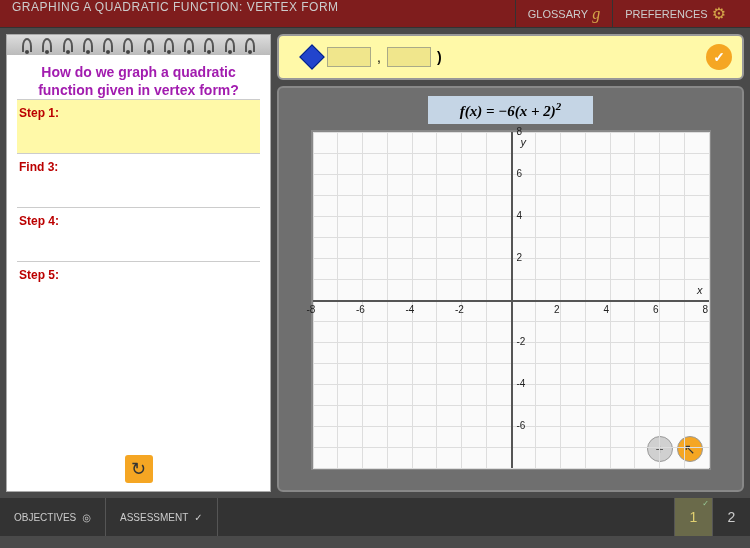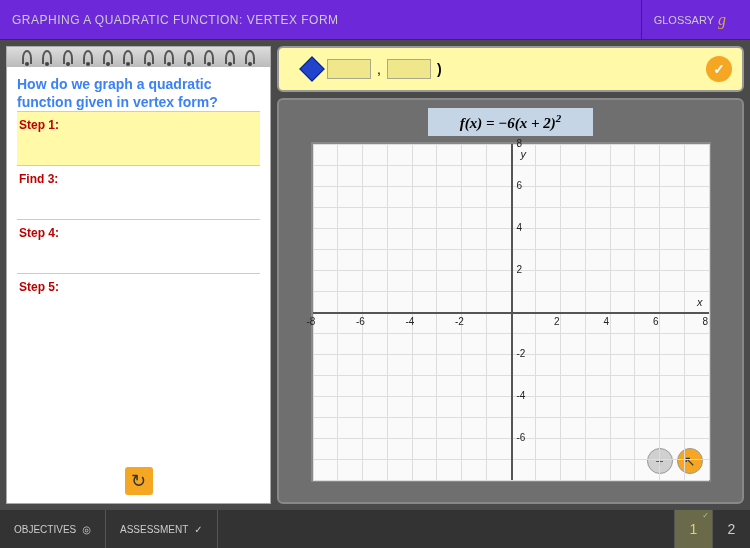--- a/index.html
+++ b/index.html
@@ -1,26 +1,26 @@
 <!DOCTYPE html>
 <html><head>
 <meta charset="utf-8">
 <style>
 *{box-sizing:border-box;margin:0;padding:0}
 body{width:750px;height:548px;font-family:Arial,sans-serif;background:#4a4a4a;overflow:hidden;position:relative}
-.topbar{height:40px;background:#6d28d9;display:flex;align-items:center;padding:0 12px;color:#ccc;border-bottom:1px solid #333}
+.topbar{height:28px;background:#7f1d1d;display:flex;align-items:flex-start;padding:0 12px;color:#ccc;border-bottom:1px solid #333}
 .title{font-size:12px;letter-spacing:.5px;flex:1}
 .top-btn{display:flex;align-items:center;gap:4px;padding:12px 12px;font-size:11px;color:#ccc;height:100%;border-left:1px solid #333;cursor:pointer}
 .content{display:flex;height:470px;background:#4a4a4a}
 .notepad{width:265px;margin:6px 0 6px 6px;background:#fff;border:1px solid #aaa;position:relative;display:flex;flex-direction:column}
 .spiral{height:20px;background:linear-gradient(#ddd,#bbb);display:flex;justify-content:space-around;align-items:center;padding:0 10px}
 .ring{width:10px;height:14px;border:2px solid #555;border-radius:50% 50% 0 0 / 60% 60% 0 0;border-bottom:none;position:relative}
 .ring::after{content:"";position:absolute;bottom:-2px;left:1px;width:4px;height:4px;background:#444;border-radius:50%}
 .np-body{flex:1;padding:8px 10px;font-size:13px;position:relative}
-.np-q{color:#3b82f6;font-weight:bold;text-align:left;font-size:14px;line-height:1.3}
+.np-q{color:#a21caf;font-weight:bold;text-align:center;font-size:14px;line-height:1.3}
 .np-eq{text-align:center;font-weight:bold;font-size:14px;margin:4px 0 8px}
 .step{padding:6px 2px;border-top:1px solid #ccc;color:#b00;font-weight:bold;font-size:12px;min-height:54px}
 .step.active{background:#fff9a8}
 .reset-btn{width:28px;height:28px;background:#f5a623;border-radius:3px;display:flex;align-items:center;justify-content:center;margin:4px auto 8px;cursor:pointer;color:#333;font-size:18px}
 .main{flex:1;margin:6px;display:flex;flex-direction:column;gap:6px}
 .prompt{background:#fff9a8;border:2px solid #999;border-radius:6px;padding:8px 10px;display:flex;align-items:center;gap:6px;font-size:14px}
 .prompt-text{font-weight:bold}
 .diamond{width:18px;height:18px;background:#2244cc;transform:rotate(45deg);border:1px solid #002288}
 .vinput{width:44px;height:20px;background:#f0e68c;border:1px solid #aa8}
 .check{width:26px;height:26px;border-radius:50%;background:#f5a623;margin-left:auto;display:flex;align-items:center;justify-content:center;color:#fff;font-weight:bold}
@@ -43,20 +43,24 @@
 .pg.on::before{content:"✓";position:absolute;top:1px;right:3px;font-size:8px;color:#9c9}
 </style>
 </head>
 <body>
 
 <div class="topbar">
   <div class="title">GRAPHING A QUADRATIC FUNCTION: VERTEX FORM</div>
   <div class="top-btn">
     <span>GLOSSARY</span>
     <span style="font-family:Georgia;font-style:italic;font-size:16px;color:#d4a549">g</span>
+  </div>
+  <div class="top-btn">
+    <span>PREFERENCES</span>
+    <span style="color:#d4a549;font-size:16px">⚙</span>
   </div>
 </div>
 
 <div class="content">
   <div class="notepad">
     <div class="spiral">
       <div class="ring"></div>
         <div class="ring"></div>
         <div class="ring"></div>
         <div class="ring"></div>

